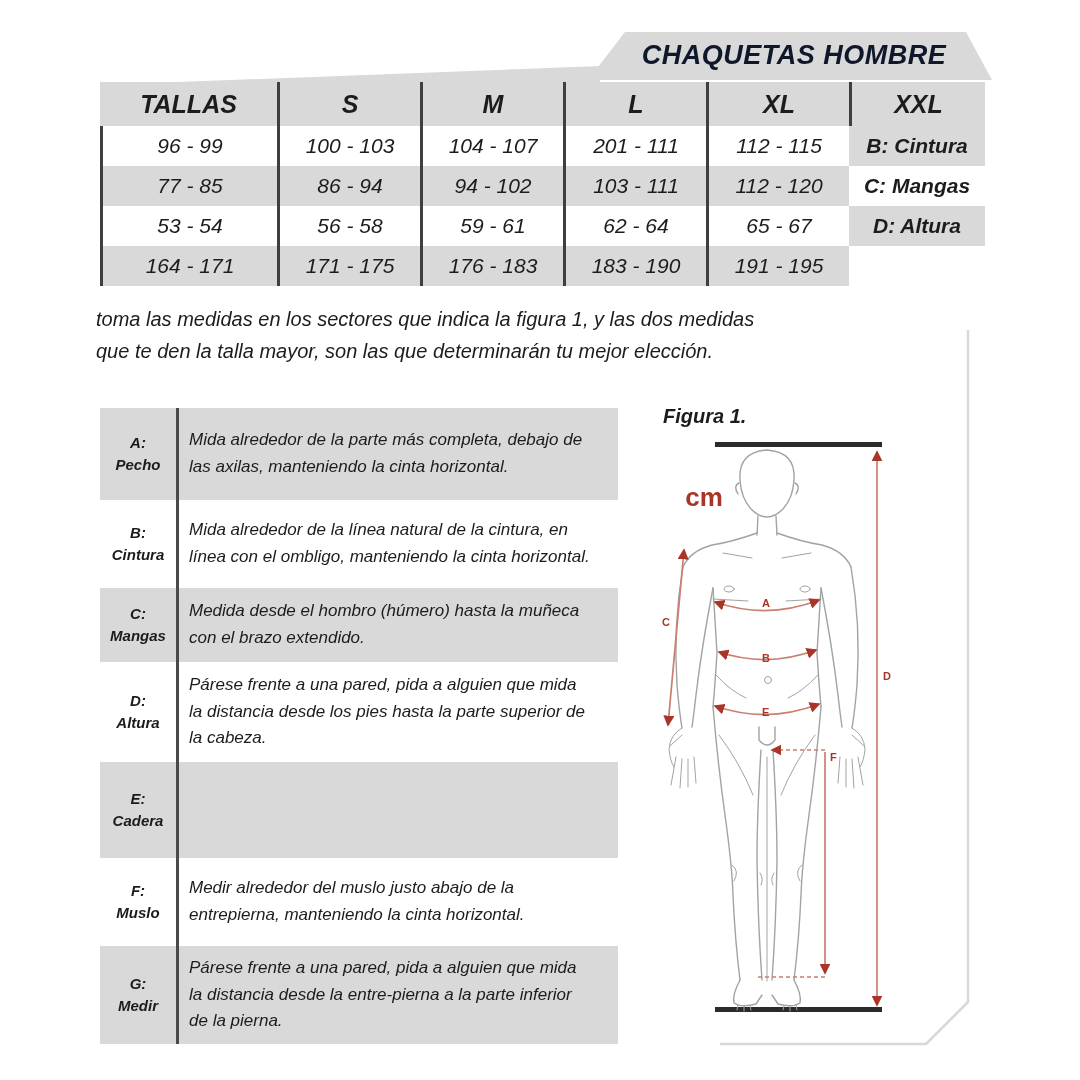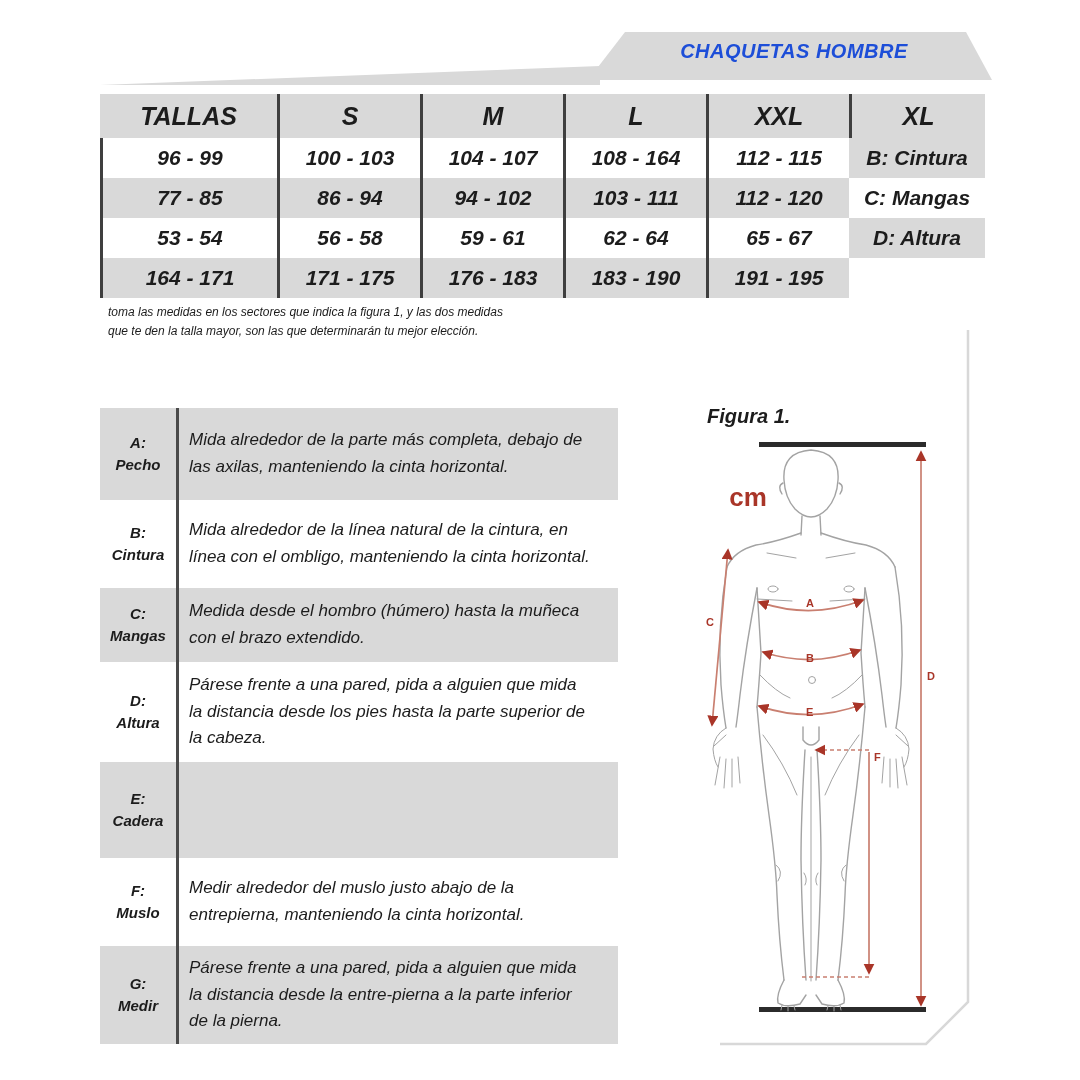--- a/index.html
+++ b/index.html
@@ -13,58 +13,58 @@
     --text-dark:#1c1c1c;
   }
   html,body{margin:0;padding:0;}
   body{
     width:1080px;height:1080px;position:relative;background:#fff;overflow:hidden;
     font-family:"Liberation Sans", sans-serif;color:var(--text-dark);
   }
   .bg-svg{position:absolute;left:0;top:0;z-index:0;}
   .banner-title{
     position:absolute;left:608px;top:40px;width:372px;z-index:2;
-    text-align:center;font-size:20px;font-weight:bold;font-style:italic;
-    letter-spacing:0.5px;color:#1d4ed8;
+    text-align:center;font-size:27px;font-weight:bold;font-style:italic;
+    letter-spacing:0.5px;color:#0f172a;
   }
   
   .size-table{
-    position:absolute;left:100px;top:94px;width:885px;z-index:1;
+    position:absolute;left:100px;top:82px;width:885px;z-index:1;
     display:grid;grid-template-columns:177px 143px 143px 143px 143px 136px;
     font-style:italic;
   }
   .size-table .cell{
     height:40px;display:flex;align-items:center;justify-content:center;
-    font-size:21px;box-sizing:border-box;white-space:nowrap;font-weight:bold;
+    font-size:21px;box-sizing:border-box;white-space:nowrap;
   }
   .size-table .head{height:44px;font-weight:bold;font-size:25px;}
   .size-table .rowlabel{font-weight:bold;}
   .bg-g{background:var(--panel-gray);}
   .vline{border-left:3px solid var(--divider-dark);}
   
   .note{
-    position:absolute;left:108px;top:303px;width:810px;z-index:1;
-    font-style:italic;font-size:12px;line-height:1.62;
+    position:absolute;left:96px;top:303px;width:810px;z-index:1;
+    font-style:italic;font-size:20px;line-height:1.62;
   }
   
   .guide{position:absolute;left:100px;top:408px;width:518px;z-index:1;}
   .guide-row{display:flex;align-items:center;box-sizing:border-box;}
   .g-label{
     flex:0 0 76px;width:76px;text-align:center;
     font-weight:bold;font-style:italic;font-size:15px;line-height:1.5;
   }
   .g-desc{
     flex:1;padding:8px 25px 8px 13px;
     font-style:italic;font-size:17px;line-height:1.56;
   }
   .guide-vline{position:absolute;left:76px;top:0;bottom:0;width:2.5px;background:#4a4a4a;}
   .r-a{min-height:92px}.r-b{min-height:88px}.r-c{min-height:74px}.r-d{min-height:100px}
   .r-e{min-height:96px}.r-f{min-height:88px}.r-g{min-height:98px}
   
-  .figure-box{position:absolute;left:664px;top:395px;width:320px;height:660px;z-index:1;}
+  .figure-box{position:absolute;left:620px;top:395px;width:320px;height:660px;z-index:1;}
   .outline{fill:none;stroke:var(--outline-gray);stroke-width:1.4;stroke-linecap:round;stroke-linejoin:round;}
   .outline-thin{fill:none;stroke:var(--outline-gray);stroke-width:1;stroke-linecap:round;}
   .redline{fill:none;stroke:var(--line-red);stroke-width:1.7;}
   .redlabel{fill:var(--accent-red);font-weight:bold;font-size:11px;font-style:normal;}
   .figcaption{fill:var(--text-dark);font-weight:bold;font-style:italic;font-size:20px;}
   .cm-label{fill:var(--accent-red);font-weight:bold;font-size:26px;}
   .bar{fill:var(--bar-dark);}
 </style>
 </head>
 <body>
@@ -76,27 +76,27 @@
 </svg>
 
 <div class="banner-title">CHAQUETAS HOMBRE</div>
 
 <div class="size-table">
 
   <div class="cell head bg-g">TALLAS</div>
   <div class="cell head bg-g vline">S</div>
   <div class="cell head bg-g vline">M</div>
   <div class="cell head bg-g vline">L</div>
+  <div class="cell head bg-g vline">XL</div>
   <div class="cell head bg-g vline">XXL</div>
-  <div class="cell head bg-g vline">XL</div>
 
   <div class="cell vline">96 - 99</div>
   <div class="cell vline">100 - 103</div>
   <div class="cell vline">104 - 107</div>
-  <div class="cell vline">108 - 164</div>
+  <div class="cell vline">201 - 111</div>
   <div class="cell vline">112 - 115</div>
 
   <div class="cell rowlabel bg-g">B: Cintura</div>
   <div class="cell bg-g vline">77 - 85</div>
   <div class="cell bg-g vline">86 - 94</div>
   <div class="cell bg-g vline">94 - 102</div>
   <div class="cell bg-g vline">103 - 111</div>
   <div class="cell bg-g vline">112 - 120</div>
 
   <div class="cell rowlabel">C: Mangas</div>

